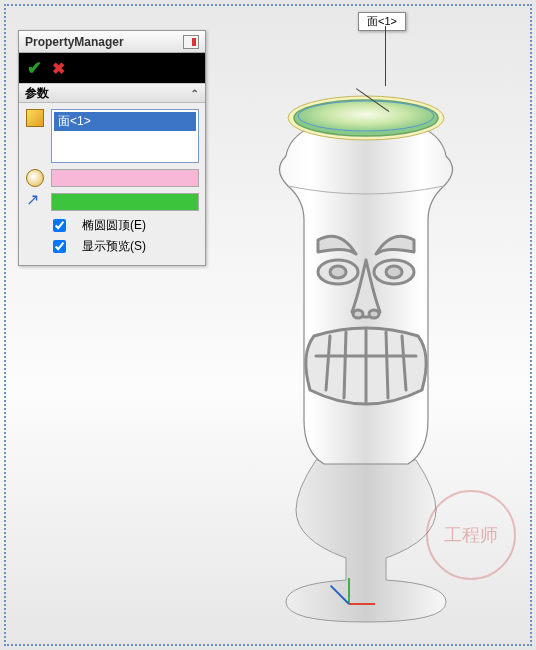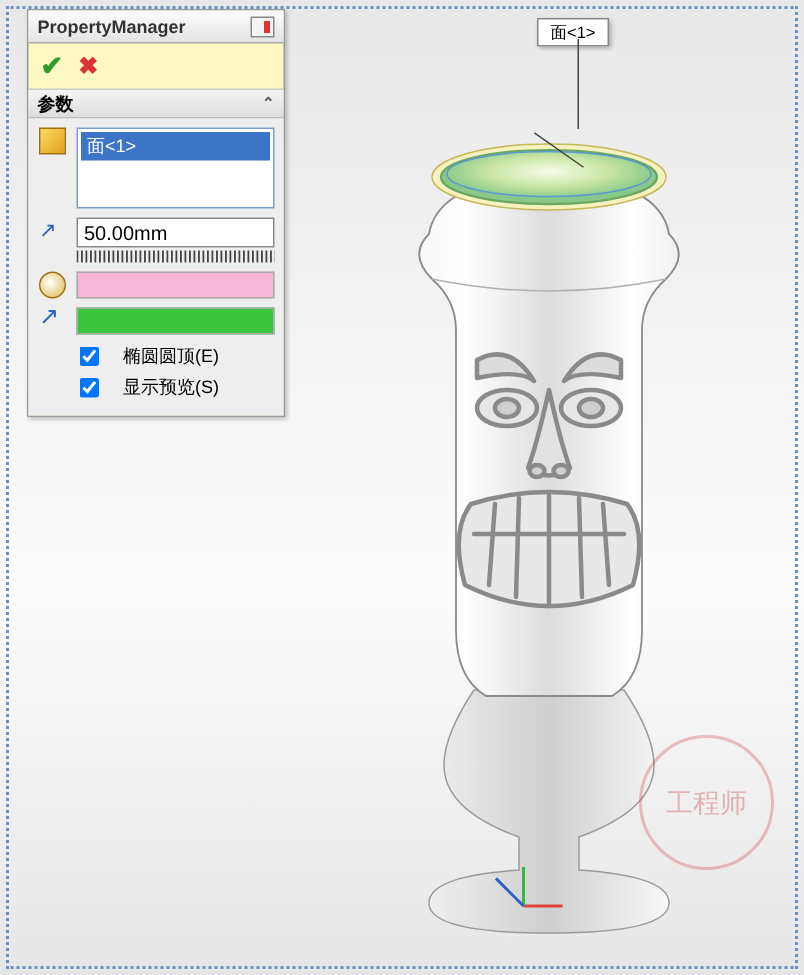--- a/index.html
+++ b/index.html
@@ -1,19 +1,19 @@
 <!DOCTYPE html>
 <html><head>
 <meta charset="utf-8">
 <style>
 *{box-sizing:border-box;margin:0;padding:0}
 body{width:536px;height:650px;font-family:"Microsoft YaHei",Arial,sans-serif;font-size:12px;background:#f5f5f5;position:relative;overflow:hidden}
 .canvas-bg{position:absolute;inset:0;background:linear-gradient(180deg,#e8e8e8 0%,#fcfcfc 60%,#e6e6e6 100%)}
 .selection-border{position:absolute;top:4px;left:4px;right:4px;bottom:4px;border:2px dotted #6b8fc7;pointer-events:none}
-.pm-panel{position:absolute;top:6px;left:18px;width:172px;background:#fef9c3;border:1px solid #999;box-shadow:1px 1px 3px rgba(0,0,0,.25)}
+.pm-panel{position:absolute;top:30px;left:18px;width:188px;background:#000000;border:1px solid #999;box-shadow:1px 1px 3px rgba(0,0,0,.25)}
 .pm-title{background:linear-gradient(#fdfdfd,#e4e4e4);border-bottom:1px solid #aaa;height:22px;display:flex;align-items:center;padding:0 6px;font-weight:bold;color:#333}
 .pm-title .pin{margin-left:auto;width:16px;height:14px;border:1px solid #888;background:#f4f4f4;position:relative}
 .pm-title .pin::after{content:"";position:absolute;right:2px;top:2px;width:4px;height:8px;background:#d33}
 .feat-title{background:linear-gradient(#d0e8a8,#b9d77f);border:1px solid #8aa94f;margin:2px;height:22px;display:flex;align-items:center;padding:0 4px;color:#2a4a00;font-weight:bold}
 .feat-title .cube{width:14px;height:14px;background:linear-gradient(135deg,#ffd95e,#e0a020);border:1px solid #a07010;margin-right:6px}
 .feat-title .help{margin-left:auto;width:16px;height:16px;background:#d8d8d8;border:1px solid #999;text-align:center;line-height:14px;color:#666;cursor:pointer}
 .ok-cancel{display:flex;gap:10px;padding:4px 8px;align-items:center}
 .ok{color:#2a9d2a;font-size:18px;font-weight:bold;cursor:pointer}
 .cancel{color:#d33;font-size:16px;font-weight:bold;cursor:pointer}
 .section-head{background:linear-gradient(#f4f4f4,#dedede);border-top:1px solid #ccc;border-bottom:1px solid #bbb;height:20px;display:flex;align-items:center;padding:0 6px;font-weight:bold}
@@ -134,29 +134,20 @@
     <div class="row">
       <span class="icon-col">
           <span class="ico ico-cube"></span>
         </span>
       <div class="face-list">
         <div class="face-sel">面&lt;1&gt;</div>
       </div>
     </div>
     <div class="row">
       <span class="icon-col">
-          <span class="ico ico-dim"></span>
-        </span>
-      <div class="dim-input">
-        <input type="text" value="50.00mm" style="">
-        <div class="scale"></div>
-      </div>
-    </div>
-    <div class="row">
-      <span class="icon-col">
           <span class="ico ico-pal"></span>
         </span>
       <div class="swatch pink"></div>
     </div>
     <div class="row">
       <span class="icon-col">
           <span class="ico ico-arrow">↗</span>
         </span>
       <div class="swatch green"></div>
     </div>

